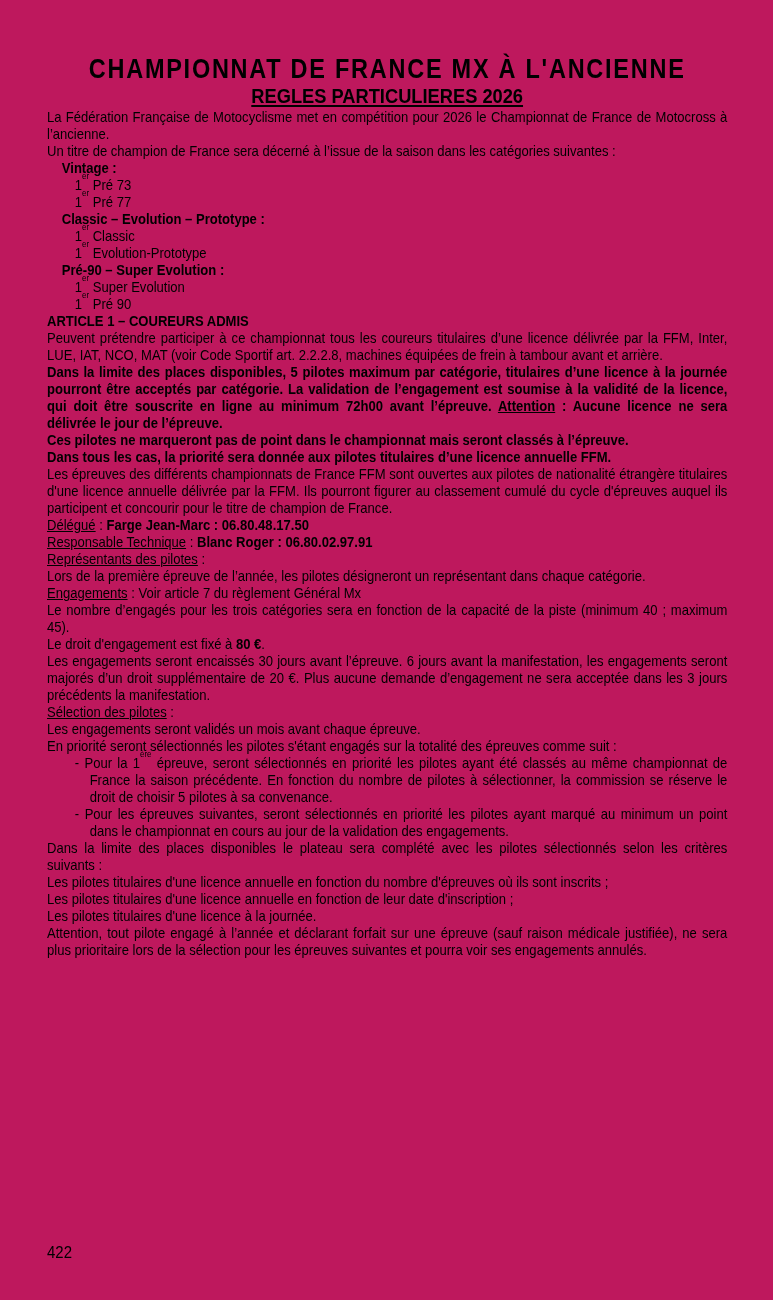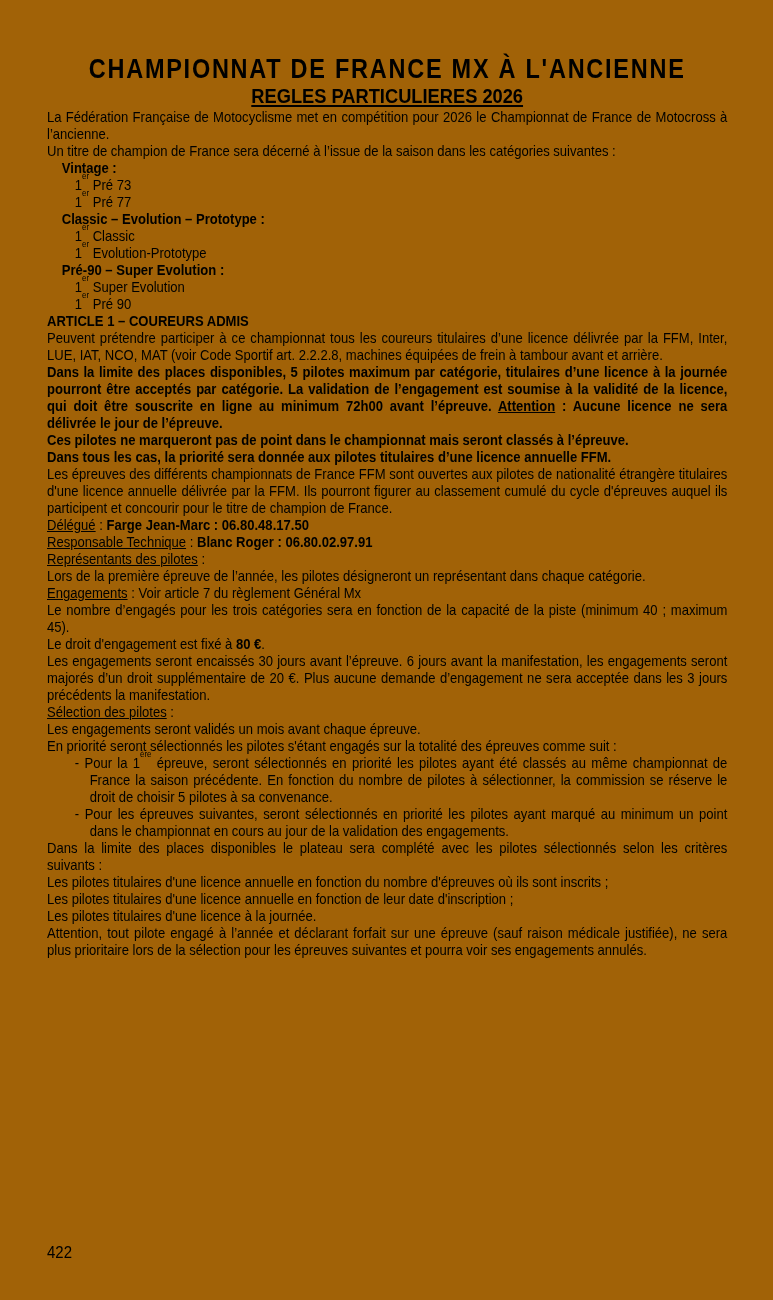--- a/index.html
+++ b/index.html
@@ -1,20 +1,20 @@
 <!DOCTYPE html>
 <html><head>
 <meta charset="utf-8">
 <style>
   html, body { margin: 0; padding: 0; background: #ffffff; }
   .page {
     position: relative;
     width: 773px;
     height: 1300px;
-    background: #a16207;
+    background: #be185d;
     overflow: hidden;
     color: #000;
     font-family: "Liberation Sans", sans-serif;
   }
   .content {
     position: absolute;
     left: 47px;
     top: 54px;
     width: 782px;
     transform: scaleX(0.87);

